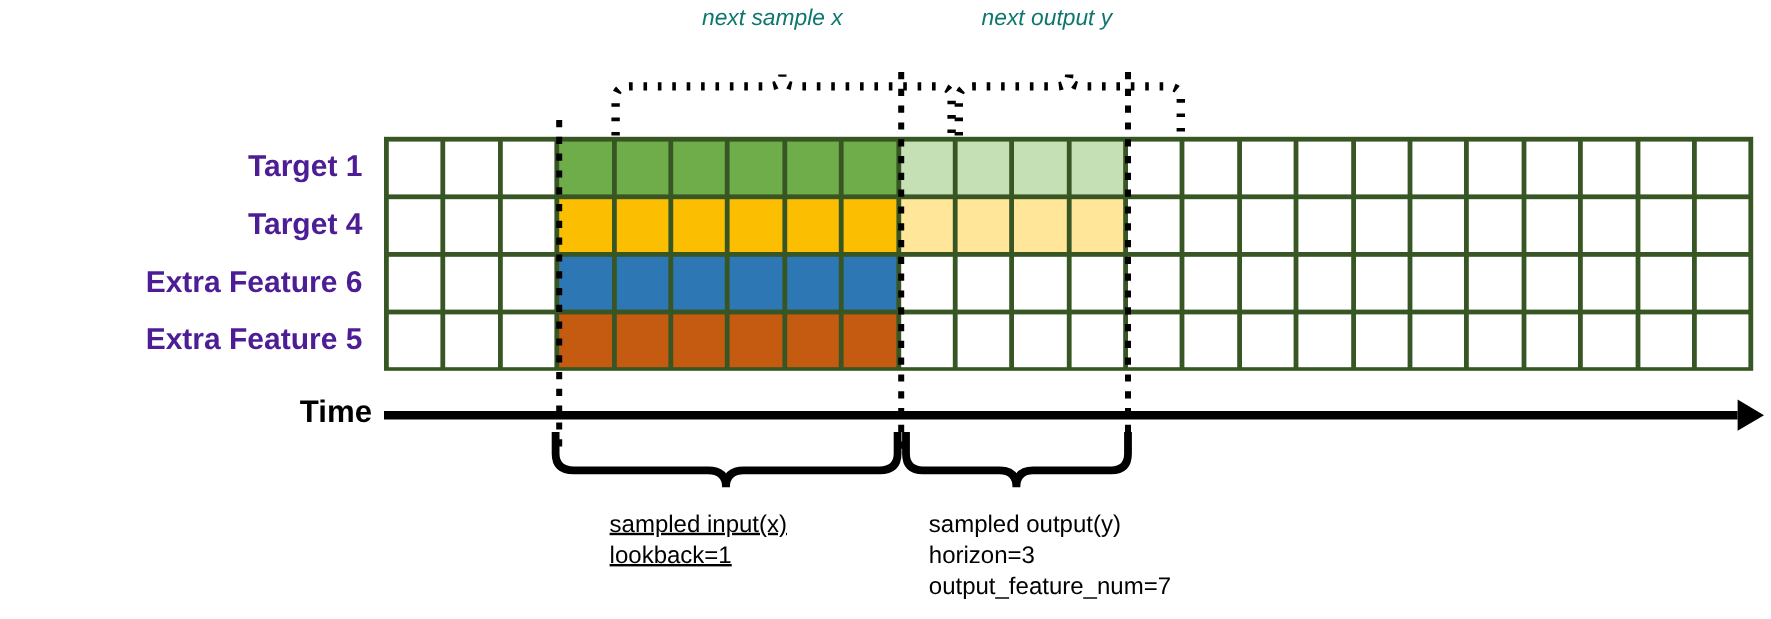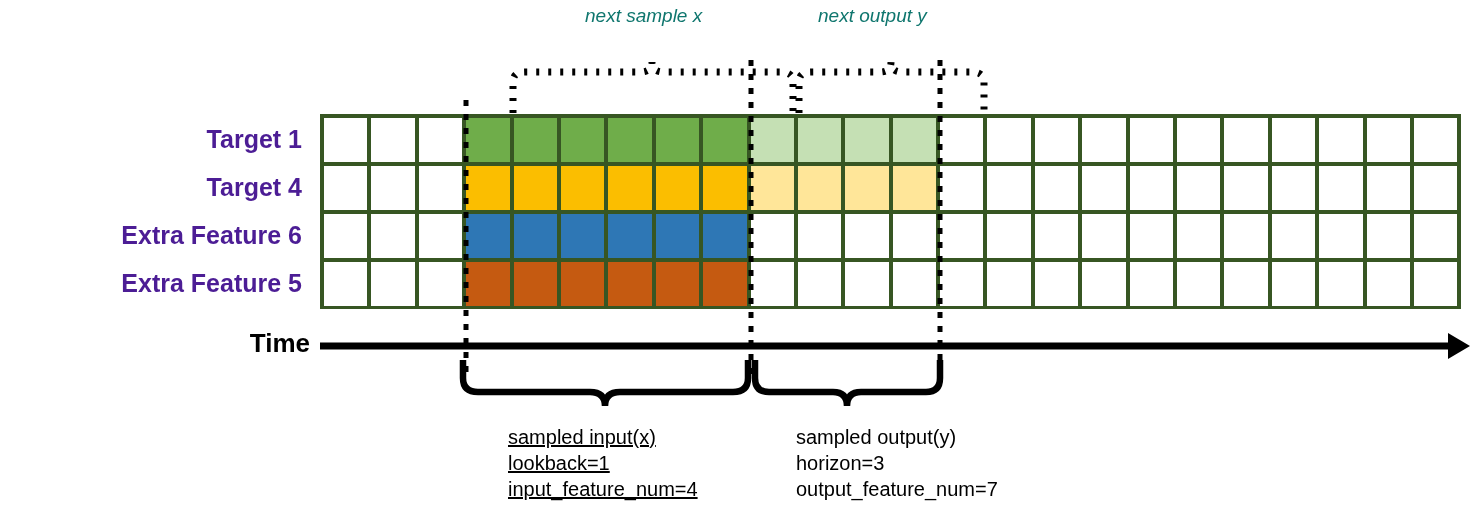--- a/index.html
+++ b/index.html
@@ -95,21 +95,21 @@
   
   .ann {
     position: absolute;
     font-size: 20px;
     font-weight: 400;
     color: #000;
     line-height: 26px;
     white-space: nowrap;
   }
   .ann.x { left: 508px; top: 424px; text-decoration: underline; }
-  .ann.y { left: 774px; top: 424px; margin-left: 22px; }
+  .ann.y { left: 774px; top: 424px; }
   .ann div { white-space: nowrap; }
 </style>
 </head>
 <body>
 
 <div id="root">
 
 
   <div class="top-label x">next sample x</div>
   <div class="top-label y">next output y</div>
@@ -248,21 +248,20 @@
     <path d="M 799,113 L 799,82 Q 799,72 811,72 L 880,72 Q 891,72 891,62 Q 891,72 902,72 L 972,72 Q 984,72 984,82 L 984,113" fill="none" stroke="#000" stroke-width="7" stroke-dasharray="3,9" stroke-linecap="butt"></path>
 
     <path d="M 463,360 L 463,378 Q 463,392 478,392 L 590,392 Q 605,392 605,406 Q 605,392 620,392 L 733,392 Q 748,392 748,378 L 748,360" fill="none" stroke="#000" stroke-width="6.5" stroke-linecap="butt"></path>
 
     <path d="M 755,360 L 755,378 Q 755,392 769,392 L 833,392 Q 847,392 847,406 Q 847,392 861,392 L 926,392 Q 940,392 940,378 L 940,360" fill="none" stroke="#000" stroke-width="6.5" stroke-linecap="butt"></path>
   </svg>
 
   <div class="ann x">
     <div>sampled input(x)</div>
     <div>lookback=1</div>
-    <div>input_feature_num=4</div>
   </div>
 
   <div class="ann y">
     <div>sampled output(y)</div>
     <div>horizon=3</div>
     <div>output_feature_num=7</div>
   </div>
 
 </div>
 

